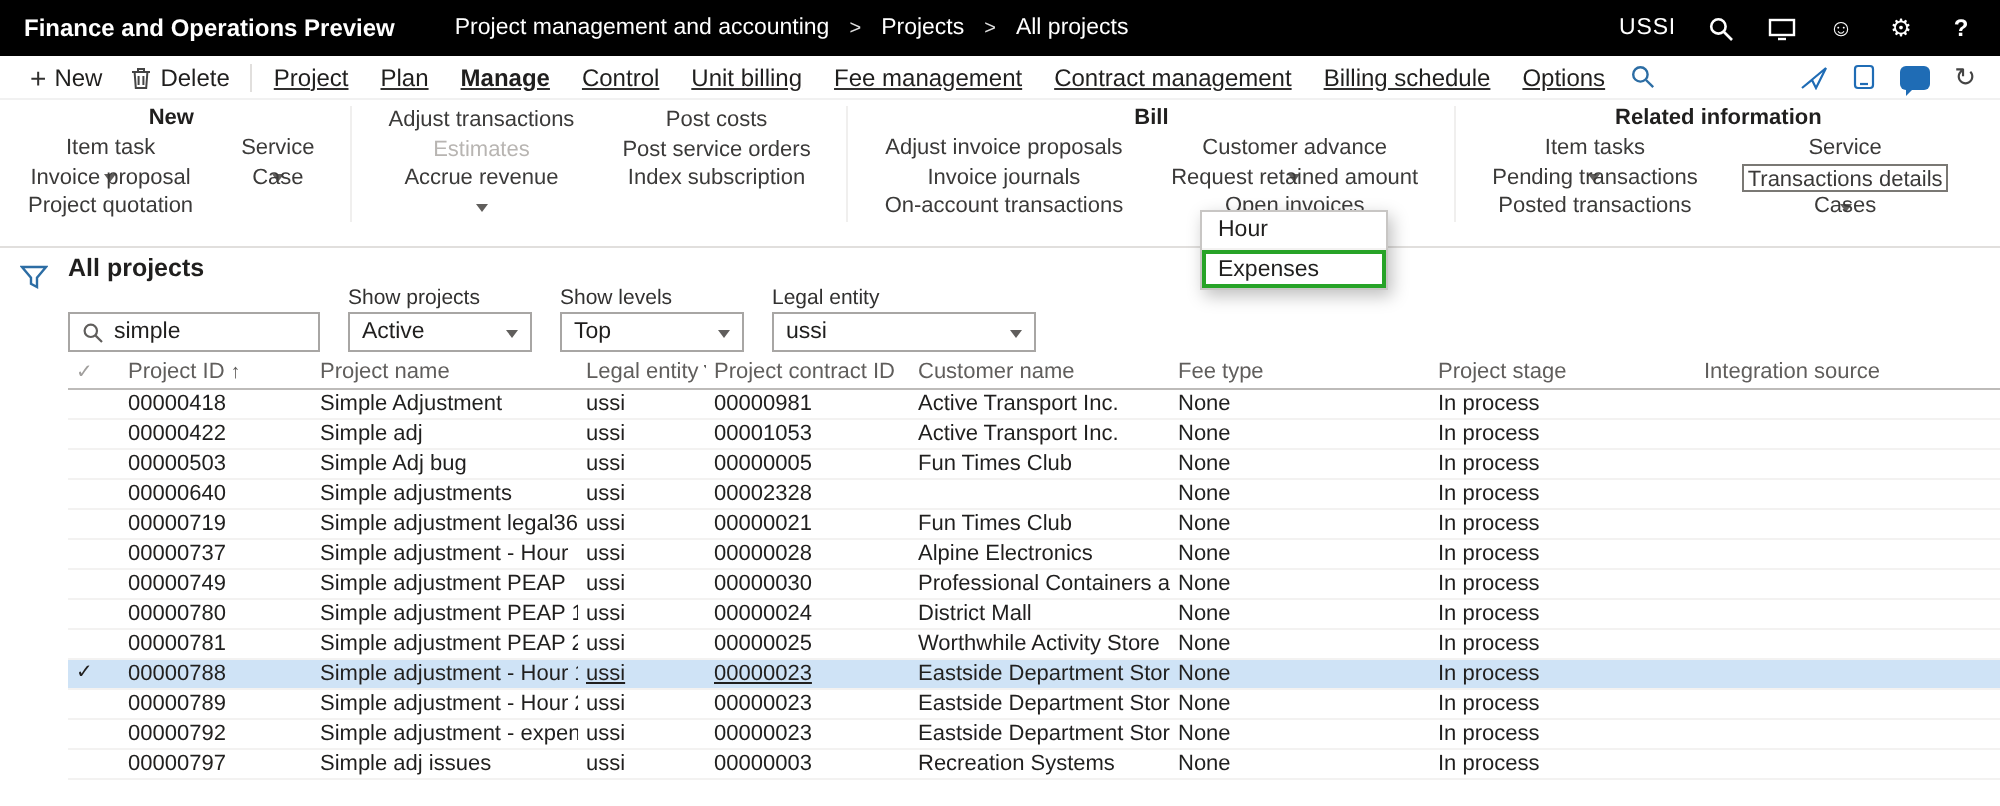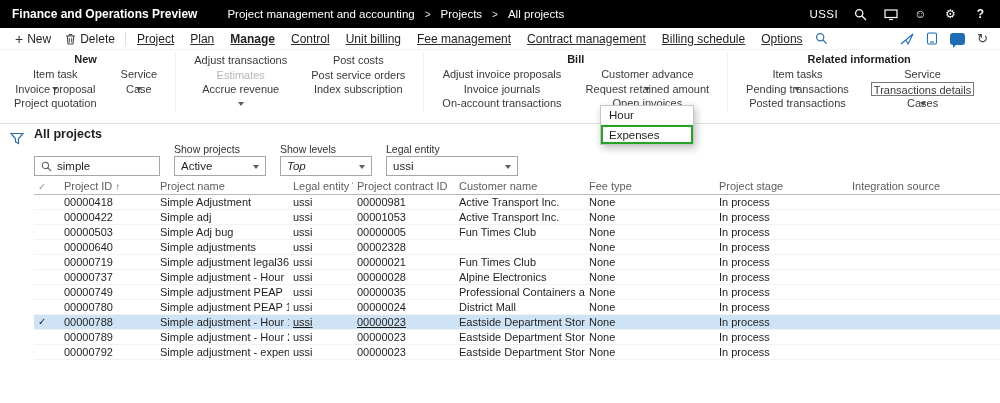--- a/index.html
+++ b/index.html
@@ -57,21 +57,21 @@
   .rail-btn { cursor:pointer; }
   .main { flex:1; padding-top:3px; min-width:0; }
   .page-title { font-size:12.5px; line-height:14px; font-weight:bold; color:#201f1e; margin-bottom:3px; }
 
   .filters { display:flex; align-items:flex-end; gap:14px; margin-bottom:3px; }
   .quickfilter { display:flex; align-items:center; gap:5px; width:126px; height:20px; border:1px solid #a8a6a4; background:#fff; padding:0 6px; }
   .quickfilter input { border:none; outline:none; width:100%; font-size:11.5px; font-family:inherit; color:#201f1e; background:transparent; }
   .filter-block { display:flex; flex-direction:column; }
   .filter-label { font-size:10.5px; line-height:11px; color:#323130; margin-bottom:1px; }
   .select { display:flex; align-items:center; justify-content:space-between; height:20px; border:1px solid #a8a6a4; background:#fff; padding:0 6px; font-size:11.5px; color:#201f1e; cursor:pointer; }
-  .w-show { width:92px; } .w-levels { width:92px;font-style:italic; } .w-entity { width:132px; }
+  .w-show { width:92px; } .w-levels { width:92px; } .w-entity { width:132px; }
 
   table.grid { width:100%; border-collapse:collapse; table-layout:fixed; font-size:11px; }
   .grid th { height:15px; font-weight:normal; text-align:left; color:#605e5c; padding:0 4px; border-bottom:1px solid #bdbbb9; white-space:nowrap; overflow:hidden; }
   .grid th .th-inner { display:flex; align-items:center; gap:3px; }
   .grid td { height:15px; padding:0 4px; color:#201f1e; border-bottom:1px solid #f3f2f1; white-space:nowrap; overflow:hidden; }
   .sort-arrow { font-size:10px; color:#605e5c; }
   .hdr-check { color:#a19f9d; font-size:10px; }
   tr.selected td { background:#cfe3f6; }
   .c-check { color:#0b5394; font-weight:bold; font-size:10px; }
   .link { color:#2c6da4; cursor:pointer; }
@@ -431,33 +431,44 @@
               <td class="c-customer">Alpine Electronics</td>
               <td class="c-fee">None</td>
               <td class="c-stage">In process</td>
               <td class="c-integration"></td>
             </tr>
             <tr>
               <td class="c-check"></td>
               <td class="c-id link">00000749</td>
               <td class="c-name">Simple adjustment PEAP</td>
               <td class="c-entity">ussi</td>
-              <td class="c-contract">00000035</td>
+              <td class="c-contract">00000030</td>
               <td class="c-customer">Professional Containers and P...</td>
               <td class="c-fee">None</td>
               <td class="c-stage">In process</td>
               <td class="c-integration"></td>
             </tr>
             <tr>
               <td class="c-check"></td>
               <td class="c-id link">00000780</td>
               <td class="c-name">Simple adjustment PEAP 1</td>
               <td class="c-entity">ussi</td>
               <td class="c-contract">00000024</td>
               <td class="c-customer">District Mall</td>
+              <td class="c-fee">None</td>
+              <td class="c-stage">In process</td>
+              <td class="c-integration"></td>
+            </tr>
+            <tr>
+              <td class="c-check"></td>
+              <td class="c-id link">00000781</td>
+              <td class="c-name">Simple adjustment PEAP 2</td>
+              <td class="c-entity">ussi</td>
+              <td class="c-contract">00000025</td>
+              <td class="c-customer">Worthwhile Activity Store</td>
               <td class="c-fee">None</td>
               <td class="c-stage">In process</td>
               <td class="c-integration"></td>
             </tr>
             <tr class="selected">
               <td class="c-check">✓</td>
               <td class="c-id link">00000788</td>
               <td class="c-name">Simple adjustment - Hour 1</td>
               <td class="c-entity link u">ussi</td>
               <td class="c-contract link u">00000023</td>
@@ -481,17 +492,28 @@
               <td class="c-check"></td>
               <td class="c-id link">00000792</td>
               <td class="c-name">Simple adjustment - expense</td>
               <td class="c-entity">ussi</td>
               <td class="c-contract">00000023</td>
               <td class="c-customer">Eastside Department Store</td>
               <td class="c-fee">None</td>
               <td class="c-stage">In process</td>
               <td class="c-integration"></td>
             </tr>
+            <tr>
+              <td class="c-check"></td>
+              <td class="c-id link">00000797</td>
+              <td class="c-name">Simple adj issues</td>
+              <td class="c-entity">ussi</td>
+              <td class="c-contract">00000003</td>
+              <td class="c-customer">Recreation Systems</td>
+              <td class="c-fee">None</td>
+              <td class="c-stage">In process</td>
+              <td class="c-integration"></td>
+            </tr>
           </tbody>
       </table>
     </div>
   </div>
 </div>
 
 </body></html>

